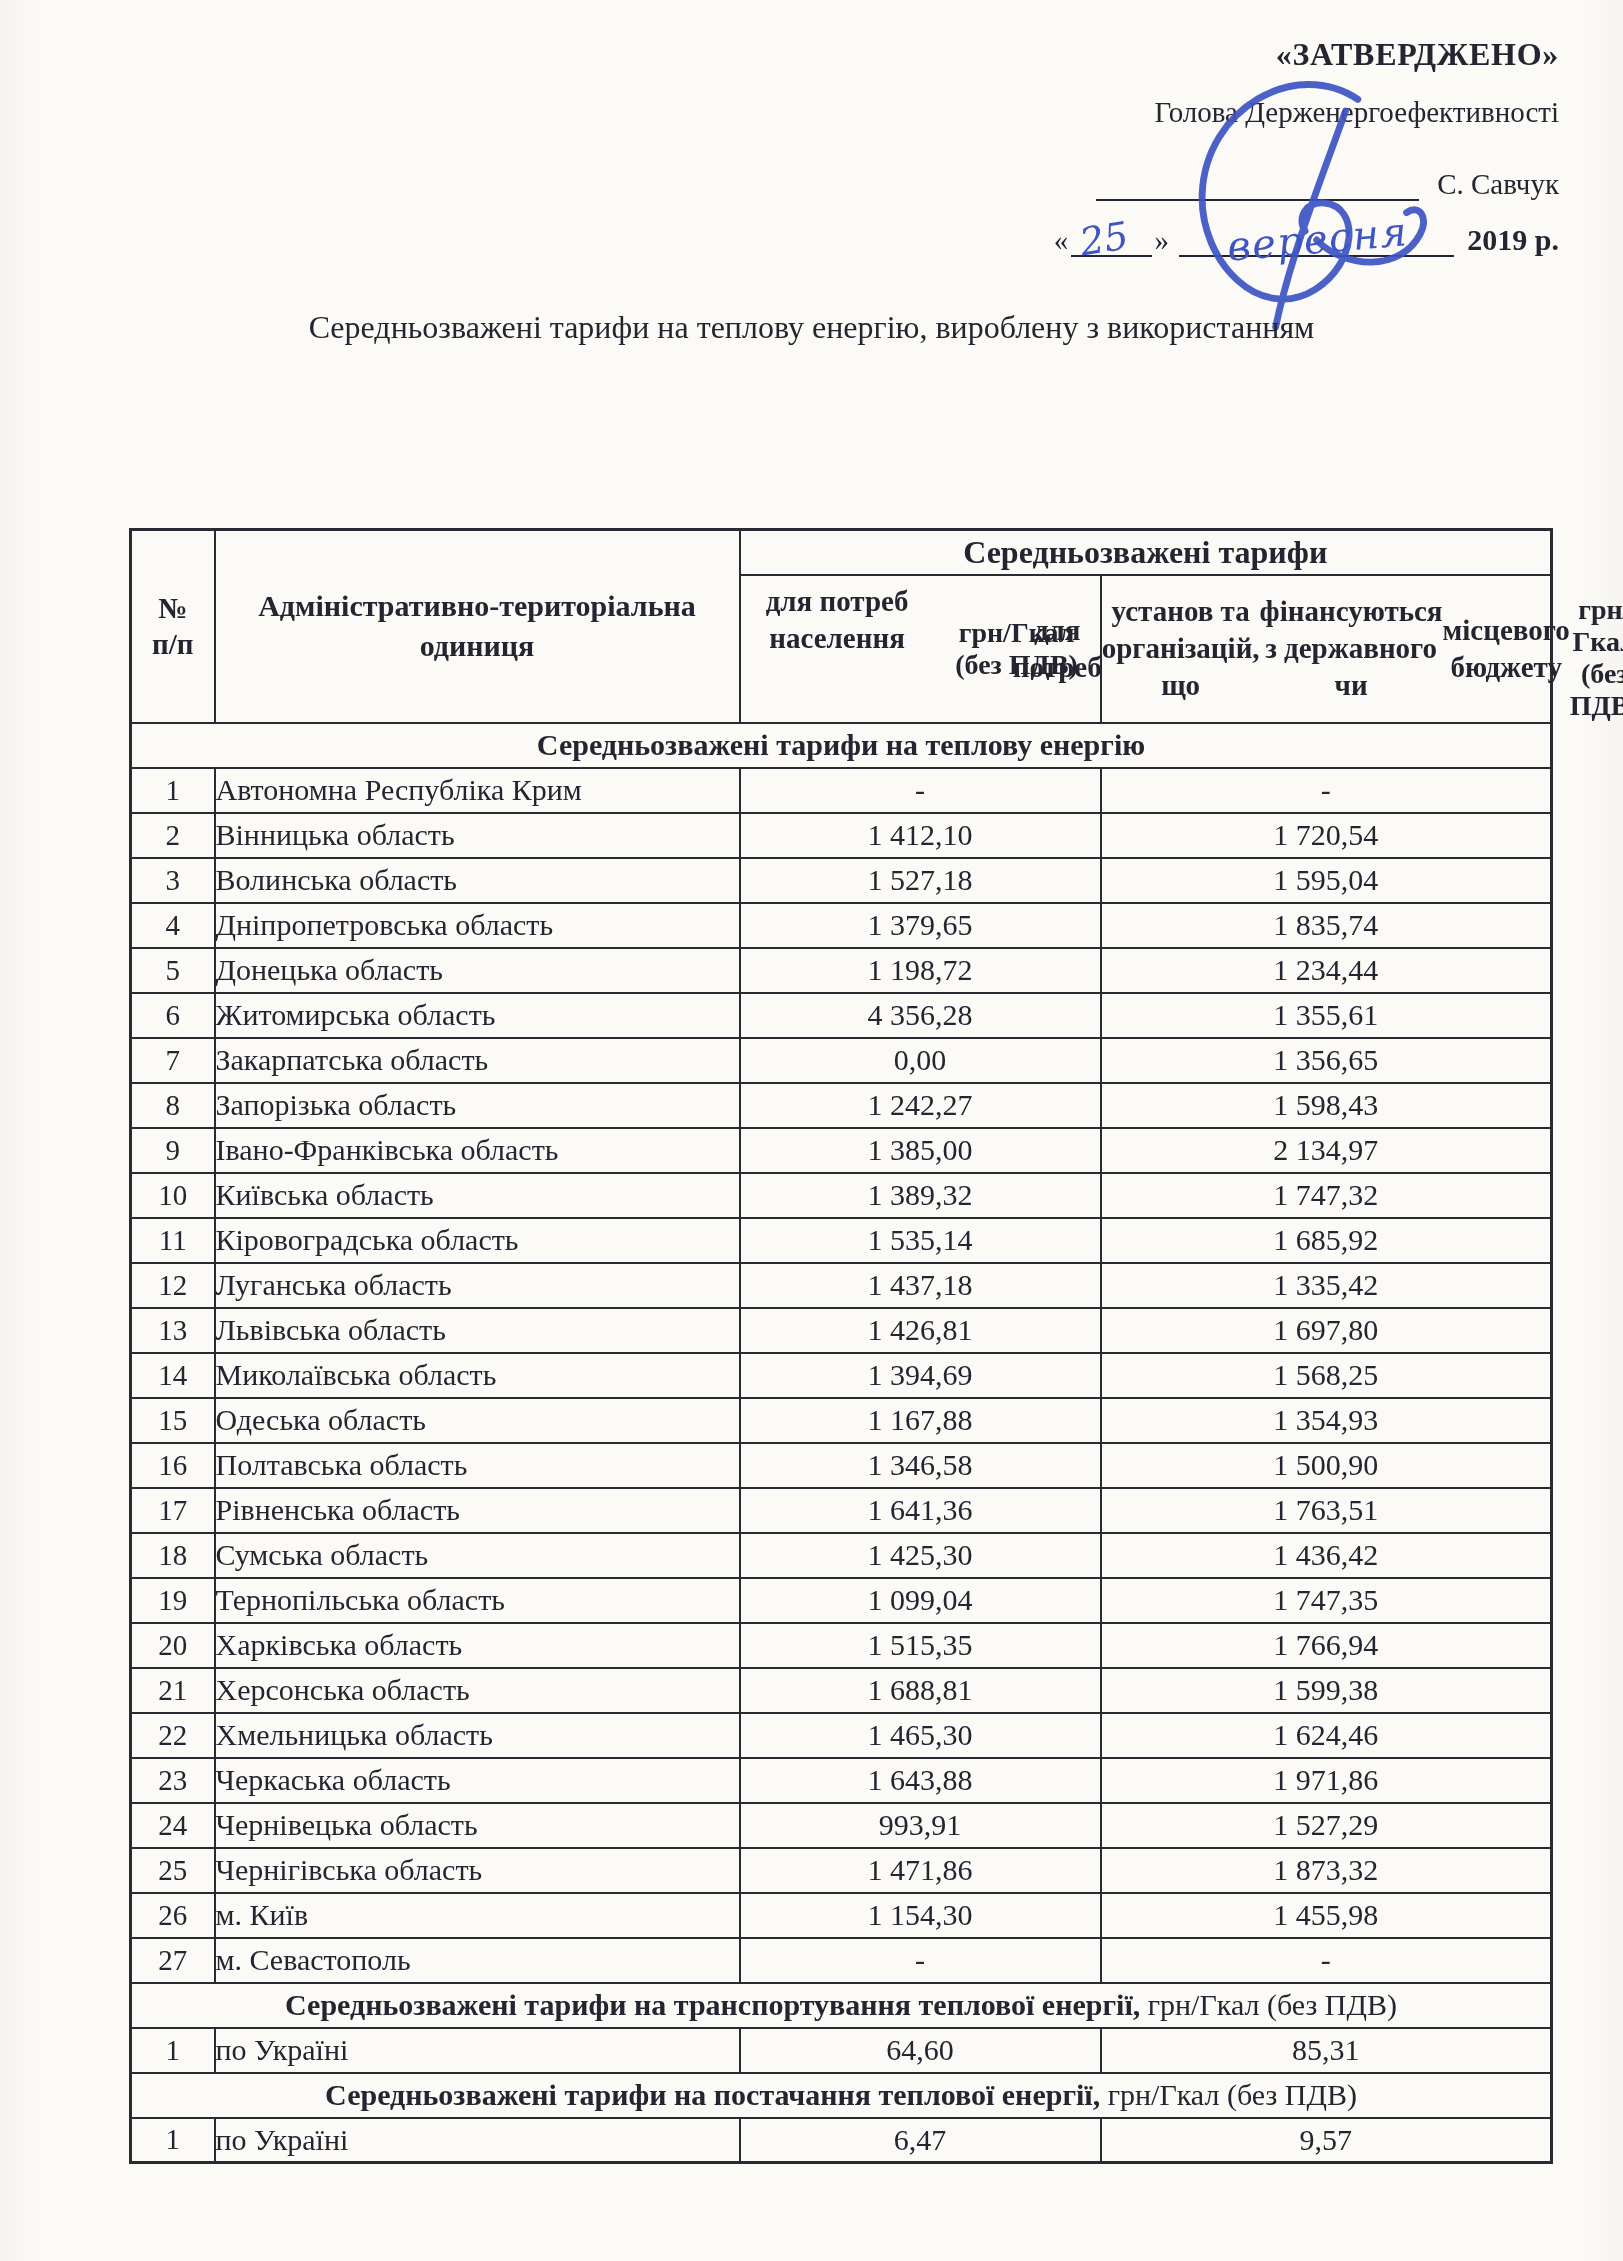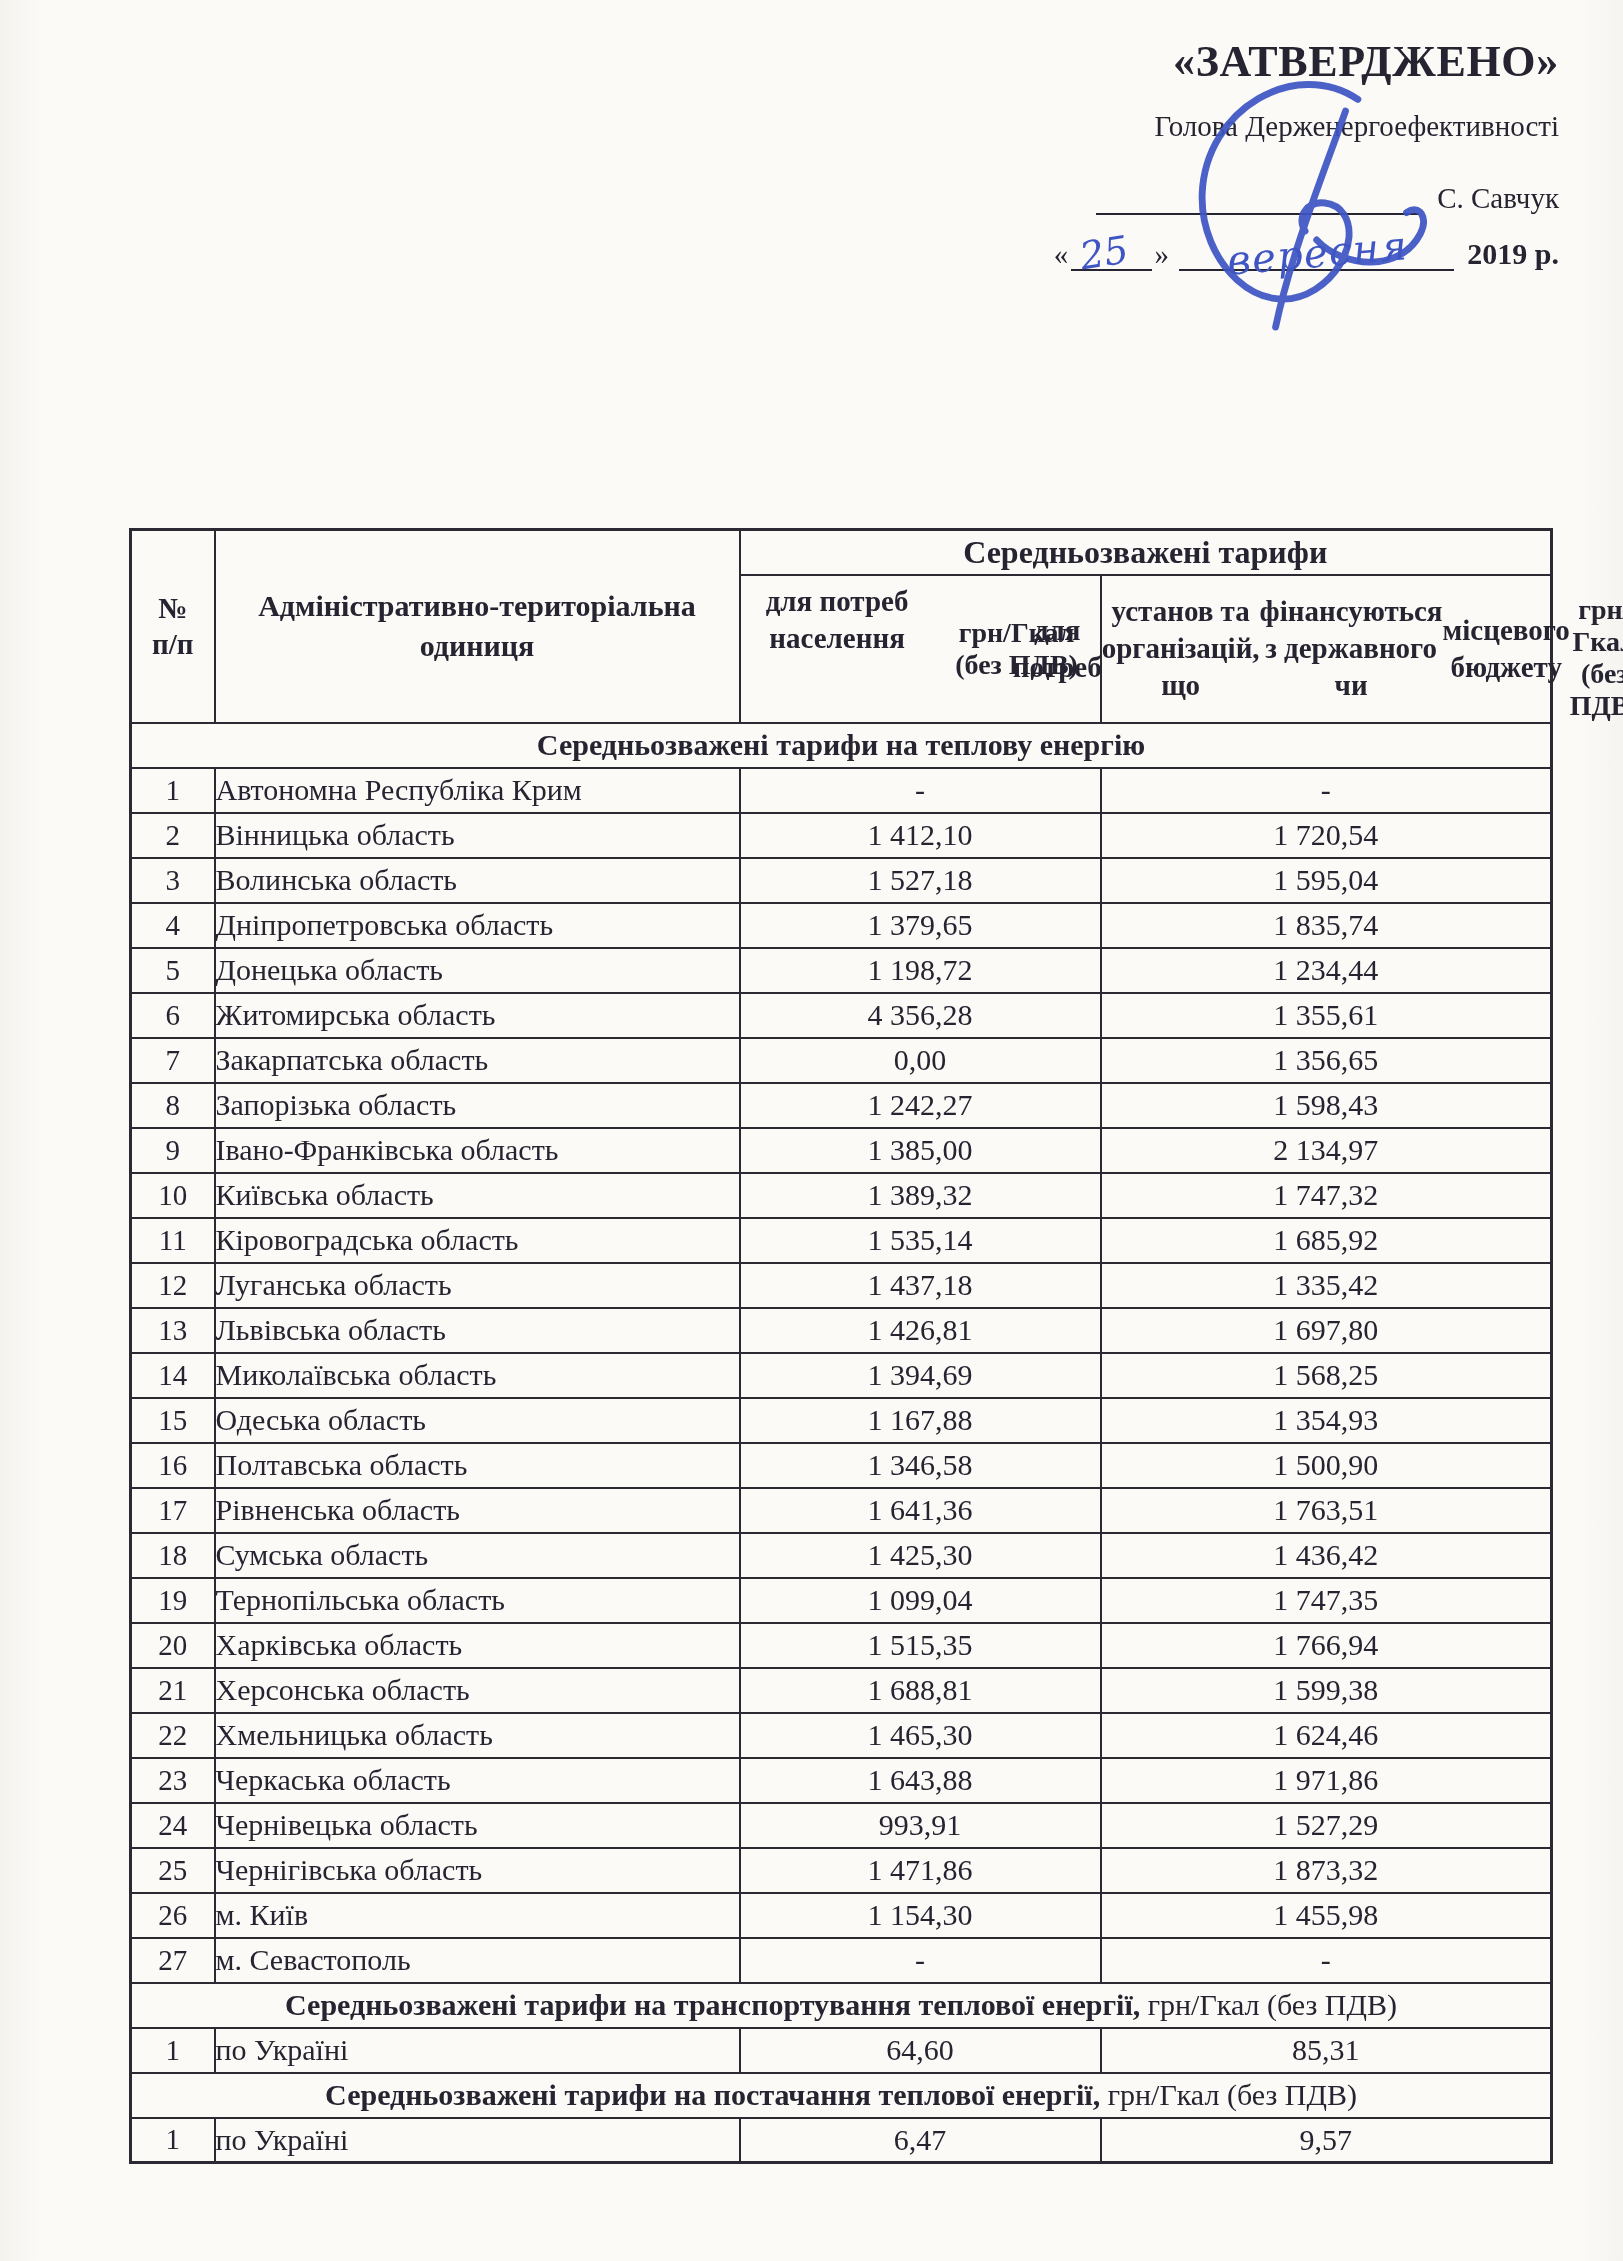--- a/index.html
+++ b/index.html
@@ -7,21 +7,21 @@
     position:relative;
     width:1623px;height:2261px;
     margin:0 auto;
     background:linear-gradient(90deg,#f5f3ee 0,#fbfaf7 41px,#fbfaf7 1580px,#f6f4f0 1623px);
     font-family:"Liberation Serif","DejaVu Serif",serif;
     color:#262430;
     overflow:hidden;
   }
   
   .approval{position:absolute;top:36px;right:64px;text-align:right;}
-  .stamp{font-size:44px;font-weight:bold;letter-spacing:0.7px;}
+  .stamp{font-size:32px;font-weight:bold;letter-spacing:0.7px;}
   .position{font-size:29px;margin-top:23.4px;}
   .sign-row{margin-top:36px;display:flex;justify-content:flex-end;align-items:flex-end;text-align:center;}
   .u-sign{display:inline-block;width:323px;border-bottom:2.7px solid #262430;height:34px;}
   .sign-name{font-size:29px;margin-left:18px;}
   .date-row{margin-top:18px;display:flex;justify-content:flex-end;align-items:flex-end;font-size:29px;}
   .q{font-size:29px;}
   .u-short{display:inline-block;width:81px;border-bottom:2.7px solid #262430;height:36px;position:relative;margin:0 2.7px;}
   .u-long{display:inline-block;width:275px;border-bottom:2.7px solid #262430;height:36px;position:relative;margin-left:9.6px;}
   .hand{position:absolute;color:#3e55c3;font-style:italic;font-family:"DejaVu Serif",serif;}
   .hand-day{left:9.6px;bottom:-5.5px;font-size:38px;transform:rotate(-9deg);}
@@ -93,20 +93,21 @@
 
   <svg class="sig-svg" width="440" height="288" viewBox="0 0 640 420">
     <g fill="none" stroke="#3e55c3" stroke-width="10" stroke-linecap="round" opacity="0.92">
       <path d="M 470 75 C 380 14, 248 88, 243 212 C 239 312, 328 402, 408 352 C 470 312, 472 232, 422 226 C 396 223, 380 246, 393 267"></path>
       <path d="M 410 280 C 450 322, 532 327, 561 271 C 573 247, 560 227, 541 240"></path>
       <path d="M 452 92 C 420 182, 372 302, 350 407"></path>
     </g>
   </svg>
 
   <div class="doc-title">
+    <div>Середньозважені тарифи на теплову енергію, вироблену з використанням</div>
   </div>
 
   <table class="tariffs">
     <colgroup>
         <col class="c1">
         <col class="c2">
         <col class="c3">
         <col class="c4">
       </colgroup>
     <thead>

